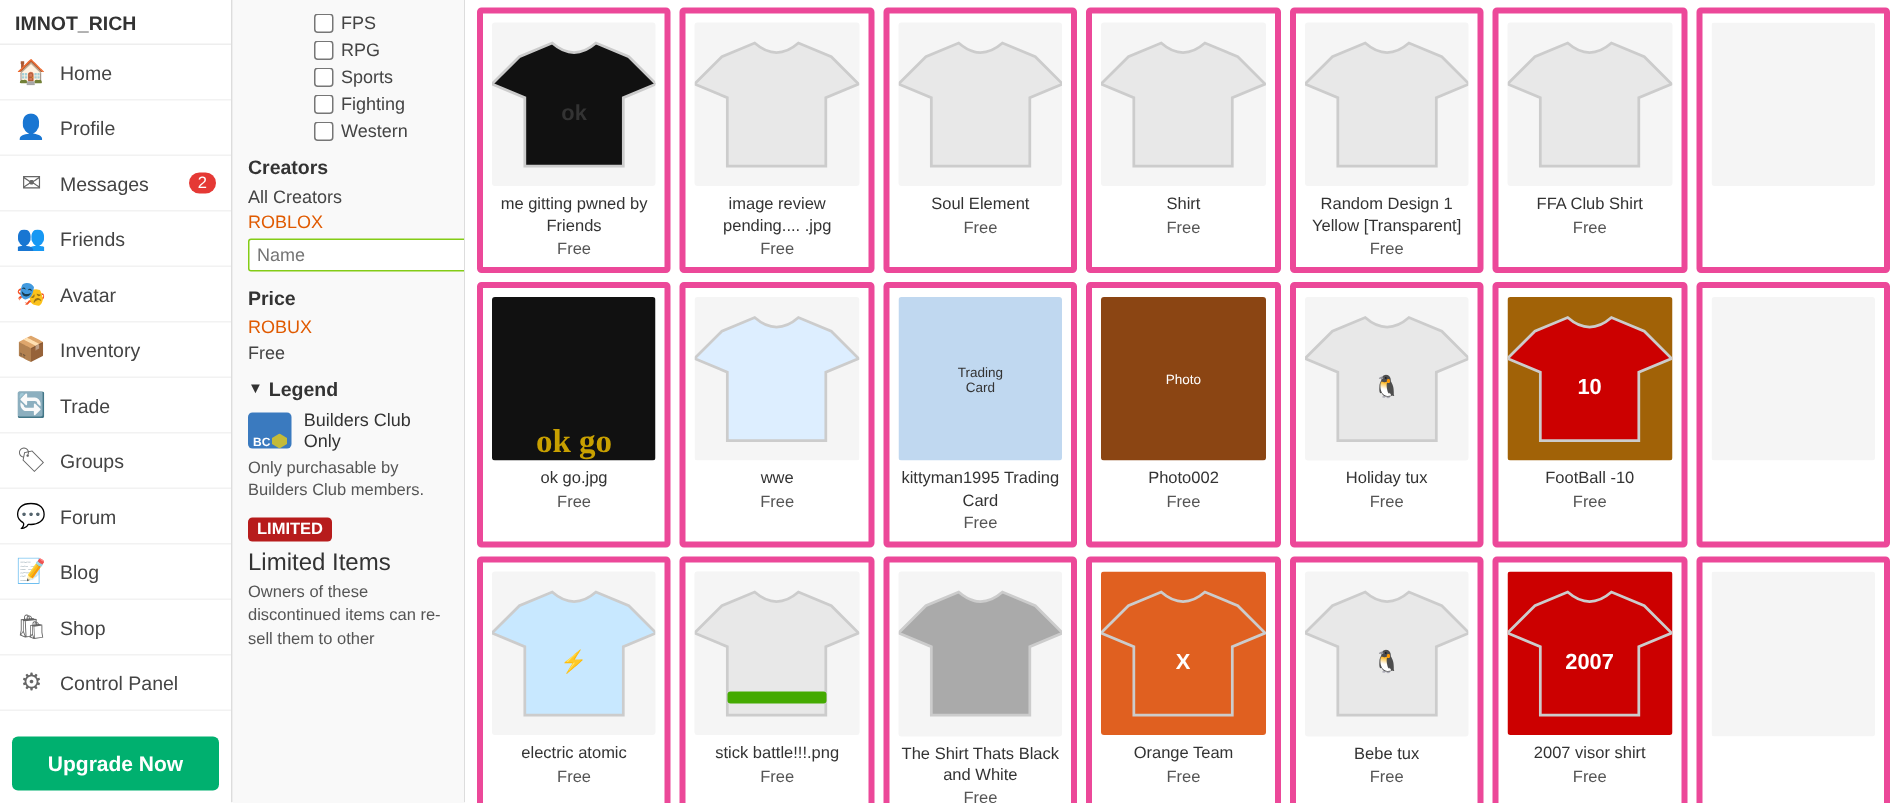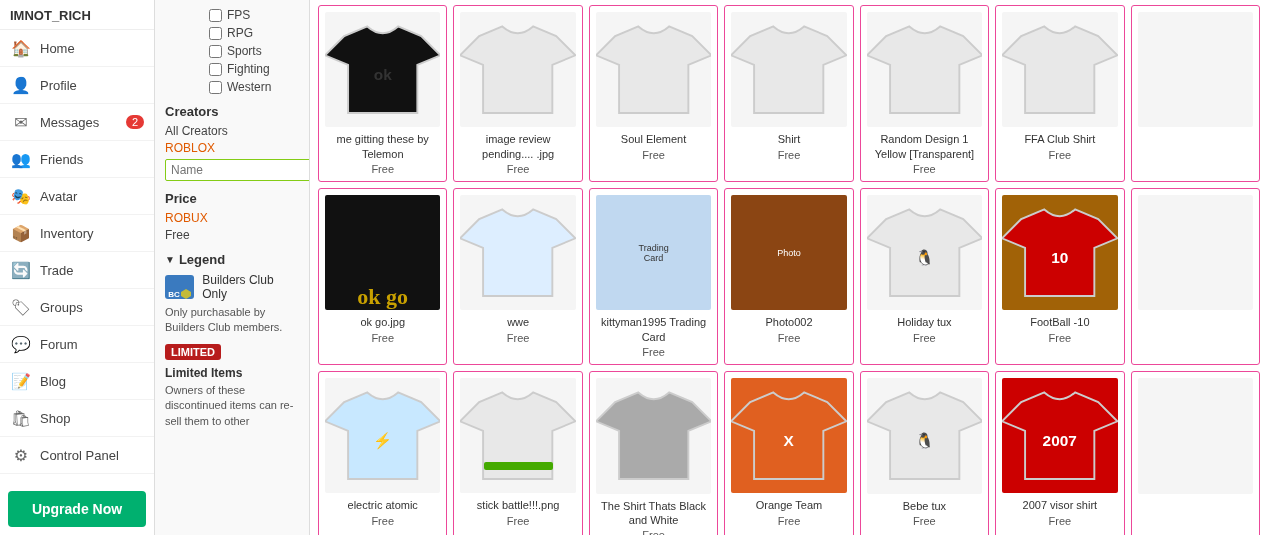--- a/index.html
+++ b/index.html
@@ -172,22 +172,22 @@
       background: #b71c1c;
       color: #fff;
       font-size: 11px;
       font-weight: bold;
       border-radius: 3px;
       padding: 2px 6px;
       display: inline-block;
       margin-bottom: 3px;
     }
     .limited-title {
-      font-weight: bold;
-      font-size: 12px;
+      font-weight: normal;
+      font-size: 16px;
       color: #333;
       margin-bottom: 3px;
     }
     .limited-desc {
       font-size: 11px;
       color: #555;
       line-height: 1.4;
     }
 
     
@@ -197,21 +197,21 @@
       overflow-y: auto;
       padding: 5px 8px;
       background: #fff;
     }
     .items-grid {
       display: grid;
       grid-template-columns: repeat(7, 1fr);
       gap: 6px;
     }
     .item-card {
-      border: 1px solid #ec4899;
+      border: 4px solid #ec4899;
       border-radius: 3px;
       padding: 6px;
       background: #fff;
       cursor: pointer;
       text-align: center;
       min-width: 0;
     }
     .item-thumb {
       width: 100%;
       aspect-ratio: 1;
@@ -355,21 +355,21 @@
 
 <div id="main-content">
   <div class="items-grid" id="items-grid">
   <div class="item-card">
         <div class="item-thumb">
           <svg viewBox="0 0 60 55" xmlns="http://www.w3.org/2000/svg" width="100%" height="100%">
     <path d="M10 10 L0 20 L12 25 L12 50 L48 50 L48 25 L60 20 L50 10 L38 5 Q30 12 22 5 Z" fill="#111" stroke="#ccc" stroke-width="1"></path>
     <text x="30" y="33" text-anchor="middle" font-size="8" fill="#333" font-weight="bold">ok</text>
   </svg>
         </div>
-        <div class="item-name">me gitting these by Telemon</div>
+        <div class="item-name">me gitting pwned by Friends</div>
         <div class="item-price">Free</div>
       </div>
       <div class="item-card">
         <div class="item-thumb">
           <svg viewBox="0 0 60 55" xmlns="http://www.w3.org/2000/svg" width="100%" height="100%">
     <path d="M10 10 L0 20 L12 25 L12 50 L48 50 L48 25 L60 20 L50 10 L38 5 Q30 12 22 5 Z" fill="#e8e8e8" stroke="#ccc" stroke-width="1"></path>
 
   </svg>
         </div>
         <div class="item-name">image review pending.... .jpg</div>

